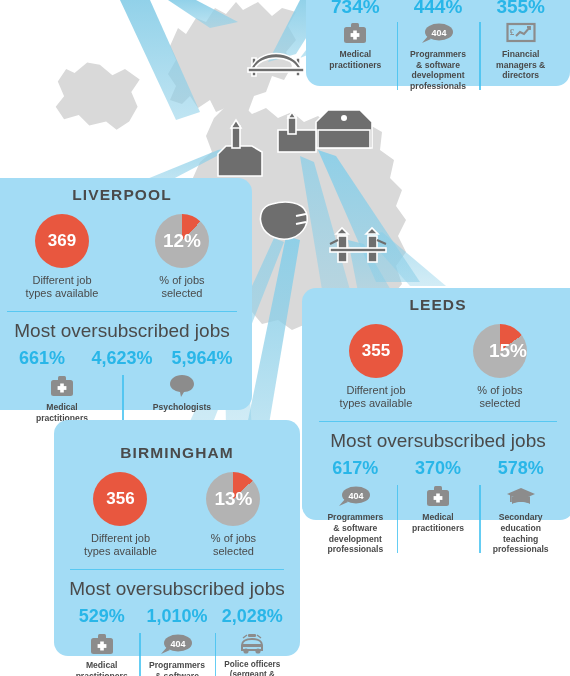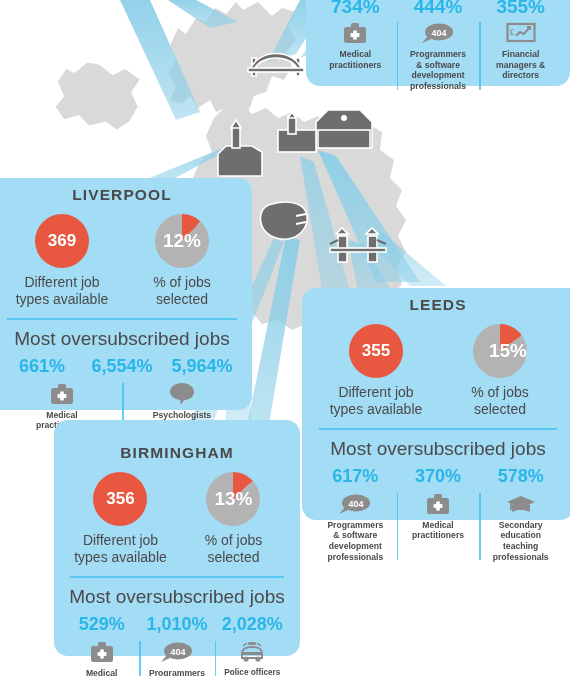--- a/index.html
+++ b/index.html
@@ -49,21 +49,21 @@
     margin:0 auto 6px auto;
     position:relative;
     display:flex;align-items:center;justify-content:center;
   }
   .pie span{
     position:relative;z-index:3;
     color:#ffffff;font-size:19px;font-weight:bold;
     text-shadow:0 0 1px rgba(0,0,0,.08);
   }
   .statcap{
-    color:#4a4a4a;font-size:14px;line-height:1.22;
+    color:#4a4a4a;font-size:11px;line-height:1.22;
   }
 
   .divider{height:1.5px;background:#3fc1f0;opacity:.75;margin:0 auto;}
 
   .mos-title{
     text-align:center;color:#4a4a4a;font-size:19px;
   }
 
   .pcts{display:flex;}
   .pcts > div{
@@ -256,21 +256,21 @@
         <div class="pie" style="background: conic-gradient(rgb(232, 87, 63) 0deg, rgb(232, 87, 63) 43.2deg, rgb(179, 179, 179) 43.2deg, rgb(179, 179, 179) 360deg);">
           <span>12%</span>
         </div>
         <div class="statcap">% of jobs<br>selected</div>
       </div>
     </div>
     <div class="divider" style="width:230px;margin-top:10px;"></div>
     <div class="mos-title" style="margin-top:8px;">Most oversubscribed jobs</div>
     <div class="pcts" style="margin-top:6px;">
       <div>661%</div>
-      <div>6,554%</div>
+      <div>4,623%</div>
       <div>5,964%</div>
     </div>
     <div class="jobs" style="margin-top:4px;">
       <div class="jobcol">
         <div class="icon">
           <svg width="26" height="22" viewBox="0 0 26 22">
               <rect x="2" y="5" width="22" height="16" rx="2.5" fill="#8c8c8c"></rect>
               <rect x="9" y="1" width="8" height="5" rx="1.5" fill="#8c8c8c"></rect>
               <rect x="11.2" y="8.5" width="3.6" height="9" fill="#fff"></rect>
               <rect x="8.6" y="11.1" width="8.8" height="3.8" fill="#fff"></rect>

